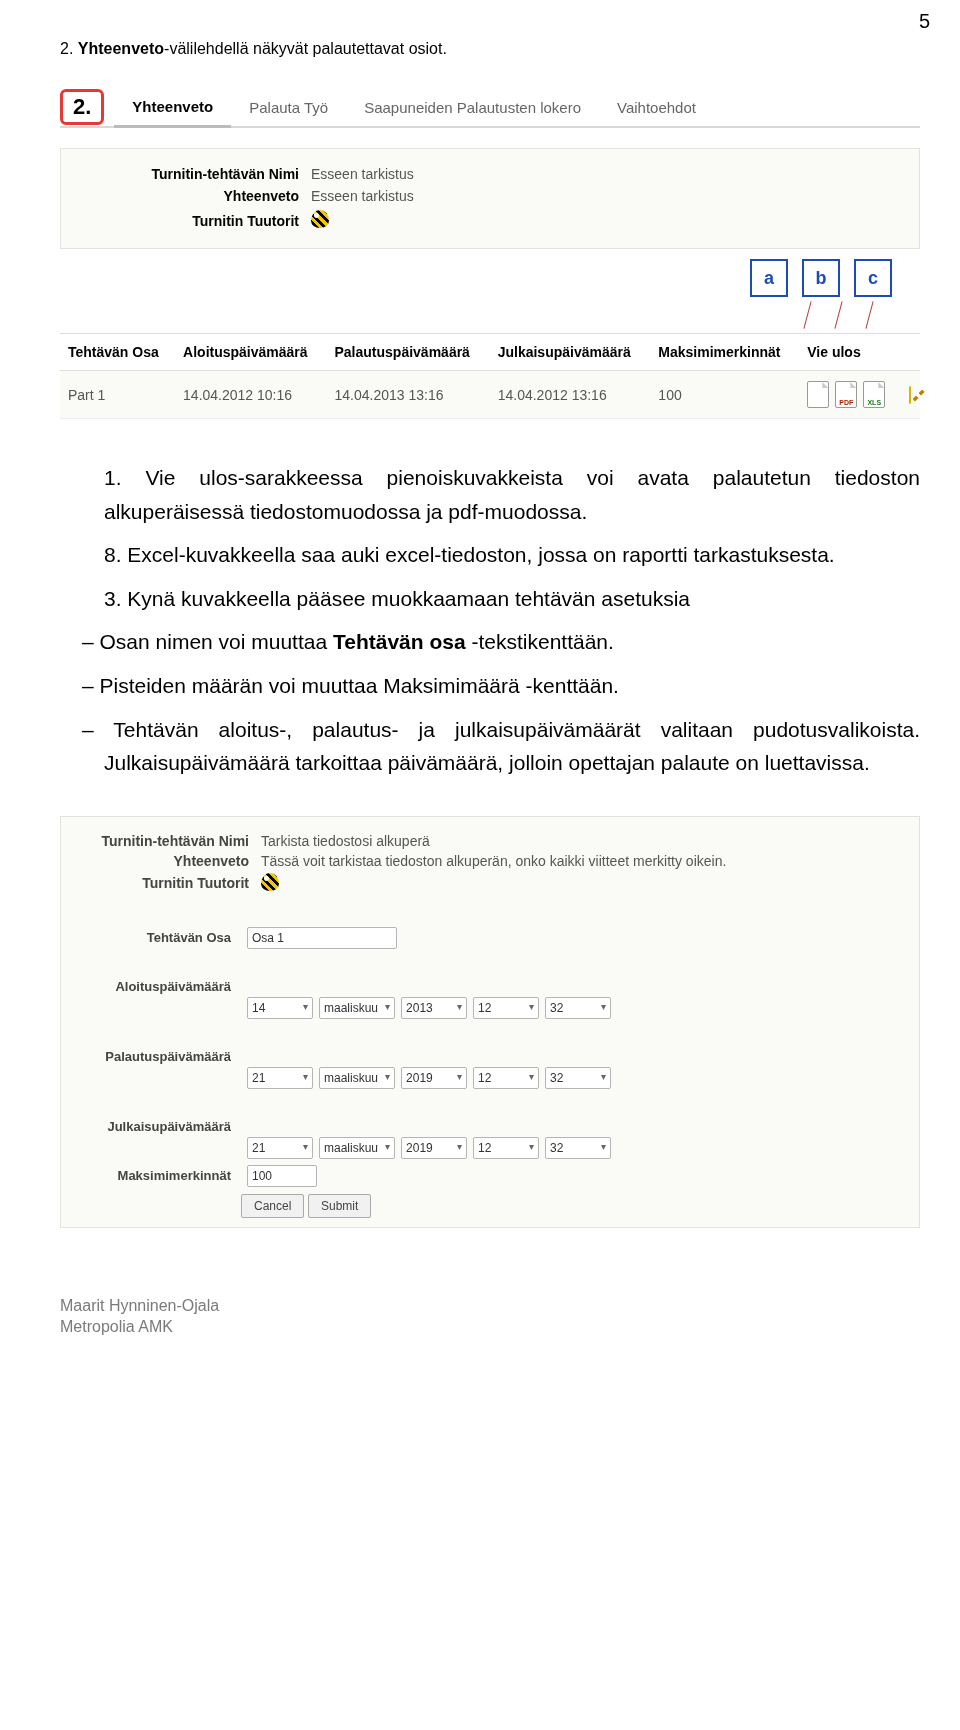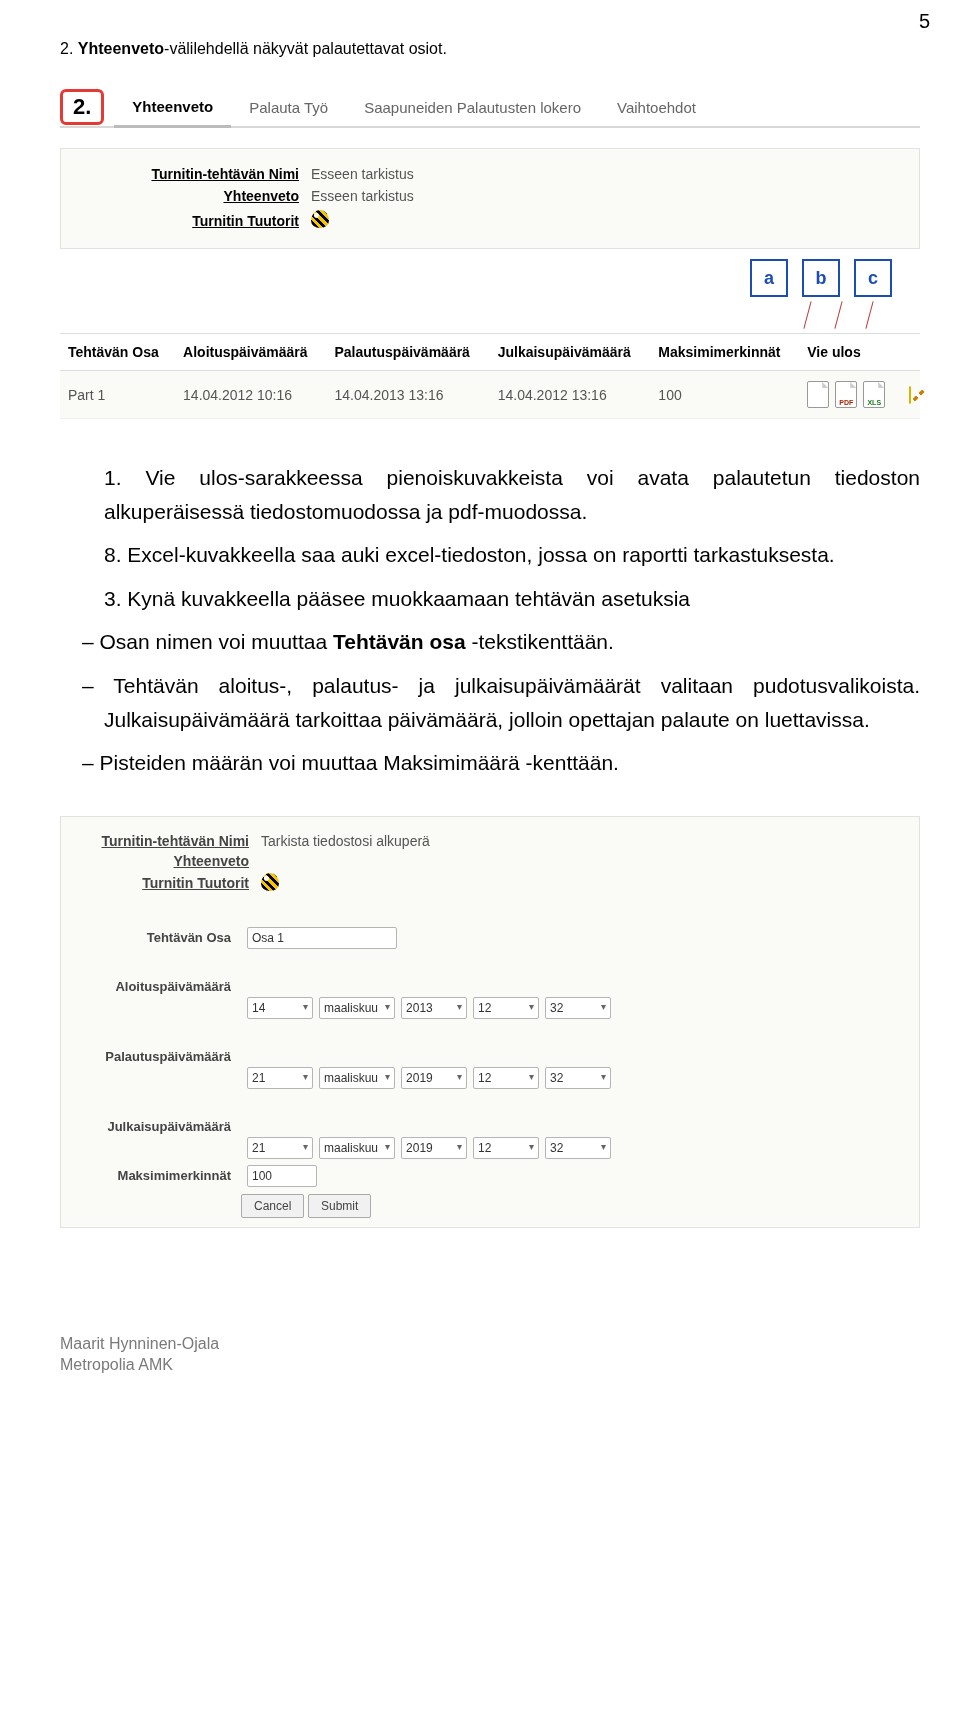--- a/index.html
+++ b/index.html
@@ -6,21 +6,21 @@
   .page{width:960px;margin:0 auto;position:relative;padding:30px 40px 60px 60px;box-sizing:border-box;}
   .pagenum{position:absolute;top:10px;right:30px;font-size:20px;}
   .heading{font-size:16px;margin:10px 0 30px;}
   .heading .bold{font-weight:bold;}
   .tabs-row{display:flex;align-items:center;gap:0;margin-bottom:10px;border-bottom:2px solid #d8d8d8;}
   .call-2{border:3px solid #e53935;border-radius:6px;padding:2px 10px;font-size:22px;font-weight:bold;color:#000;margin-right:10px;}
   .tab{padding:10px 18px;font-size:15px;color:#666;cursor:pointer;}
   .tab.active{color:#000;font-weight:bold;border-bottom:3px solid #bbb;margin-bottom:-2px;}
   .info-block{background:#fafaf7;border:1px solid #e3e2de;padding:14px 18px;margin:20px 0 6px;}
   .info-row{display:flex;align-items:center;padding:3px 0;font-size:14px;}
-  .info-label{width:220px;text-align:right;font-weight:bold;padding-right:12px;text-decoration:underline;}
+  .info-label{width:220px;text-align:right;font-weight:bold;padding-right:12px;}
   .info-val{color:#555;}
   .bee-icon{width:18px;height:18px;background:radial-gradient(circle at 30% 30%,#fff 0 2px,transparent 3px),repeating-linear-gradient(45deg,#f4c400 0 3px,#000 3px 6px);border-radius:50% 50% 50% 50%/60% 60% 40% 40%;display:inline-block;}
   .abc-row{display:flex;justify-content:flex-end;gap:14px;margin:10px 28px 4px 0;}
   .abc{width:34px;height:34px;border:2px solid #1b4db3;display:flex;align-items:center;justify-content:center;font-weight:bold;font-size:18px;color:#1b4db3;background:#fff;}
   .lines{display:flex;justify-content:flex-end;gap:30px;margin-right:50px;}
   .lines span{width:1px;height:28px;background:#b83c3c;display:block;transform:rotate(15deg);}
   table.grid{width:100%;border-collapse:collapse;font-size:14px;margin-top:4px;}
   table.grid th{text-align:left;font-weight:bold;padding:10px 8px;border-top:1px solid #ddd;border-bottom:1px solid #ddd;background:#fff;}
   table.grid td{padding:10px 8px;color:#555;border-bottom:1px solid #eee;background:#fafaf7;}
   .file-icons{display:flex;gap:6px;align-items:center;}
@@ -41,21 +41,21 @@
   .ss2 .info-row{padding:2px 0;}
   .ss2 .info-label{width:170px;}
   .form-row{display:flex;align-items:center;gap:6px;padding:3px 0 3px 10px;}
   .form-row .flabel{width:160px;text-align:right;font-weight:bold;padding-right:10px;}
   .sel,.txt{border:1px solid #b5b5b5;background:#fff;padding:3px 4px;font-size:12px;color:#333;border-radius:2px;}
   .sel{min-width:44px;position:relative;padding-right:16px;margin-top:42px;}
   .sel::after{content:"▾";position:absolute;right:4px;top:3px;font-size:10px;color:#666;}
   .txt{width:140px;}
   .btn-row{padding:8px 0 4px 180px;}
   .btn{border:1px solid #aaa;background:#f1f1f1;padding:4px 12px;font-size:12px;border-radius:2px;cursor:pointer;}
-  .footer{color:#7a7a7a;font-size:16px;margin-top:106px;line-height:1.3;}
+  .footer{color:#7a7a7a;font-size:16px;margin-top:68px;line-height:1.3;}
 </style>
 </head>
 <body>
 
 <div class="page">
   <div class="pagenum">5</div>
 
   <div class="heading">
     <span>2.</span>
     <span class="bold">Yhteenveto</span><span>-välilehdellä näkyvät palautettavat osiot.</span>
@@ -124,32 +124,33 @@
       <td><span class="pencil"></span></td>
     </tr>
       </tbody>
   </table>
 
   <div class="body-text">
     <p class="indent">1. Vie ulos-sarakkeessa pienoiskuvakkeista voi avata palautetun tiedoston alkuperäisessä tiedostomuodossa ja pdf-muodossa.</p>
     <p class="indent">8. Excel-kuvakkeella saa auki excel-tiedoston, jossa on raportti tarkastuksesta.</p>
     <p class="indent">3. Kynä kuvakkeella pääsee muokkaamaan tehtävän asetuksia</p>
     <p class="sub indent"><span>Osan nimen voi muuttaa </span><span class="bold">Tehtävän osa</span><span> -tekstikenttään.</span></p>
+    <p class="sub indent">Pisteiden määrän voi muuttaa Maksimimäärä -kenttään.</p>
     <p class="sub indent">Tehtävän aloitus-, palautus- ja julkaisupäivämäärät valitaan pudotusvalikoista. Julkaisupäivämäärä tarkoittaa päivämäärä, jolloin opettajan palaute on luettavissa.</p>
-    <p class="sub indent">Pisteiden määrän voi muuttaa Maksimimäärä -kenttään.</p>
   </div>
 
   <div class="ss2">
     <div class="info-block">
       <div class="info-row">
           <div class="info-label">Turnitin-tehtävän Nimi</div>
           <div class="info-val">Tarkista tiedostosi alkuperä</div>
         </div>
       <div class="info-row">
           <div class="info-label">Yhteenveto</div>
+          <div class="info-val">Tässä voit tarkistaa tiedoston alkuperän, onko kaikki viitteet merkitty oikein.</div>
         </div>
       <div class="info-row">
           <div class="info-label">Turnitin Tuutorit</div>
           <div class="info-val"><span class="bee-icon"></span></div>
         </div>
     </div>
     <div style="height:14px"></div>
     <div class="form-row">
         <div class="flabel">Tehtävän Osa</div>
         <div class="txt">Osa 1</div>

